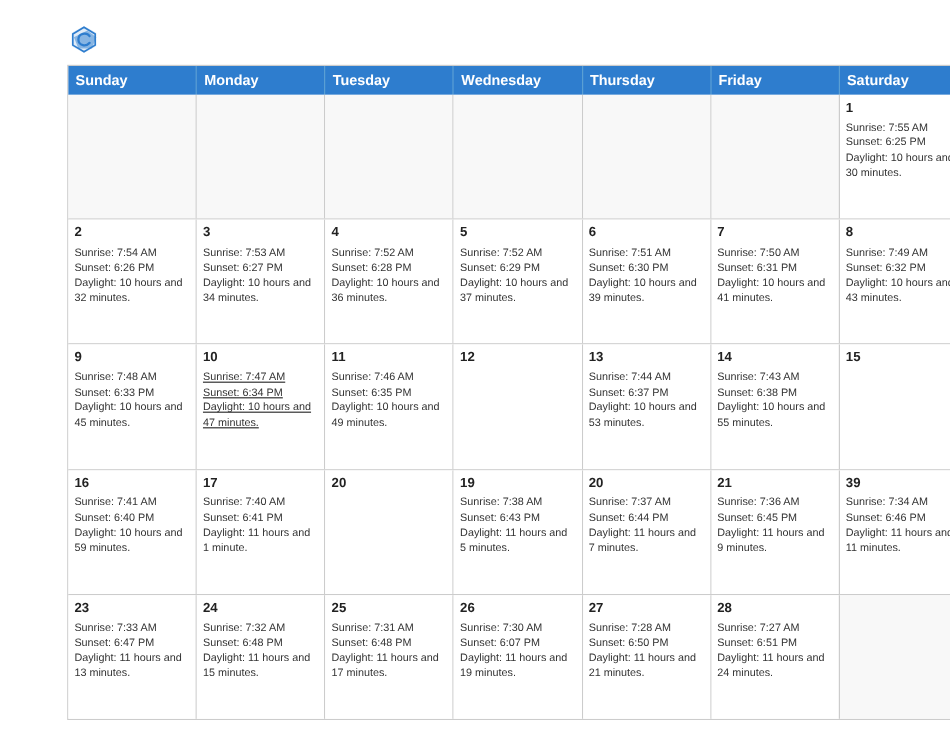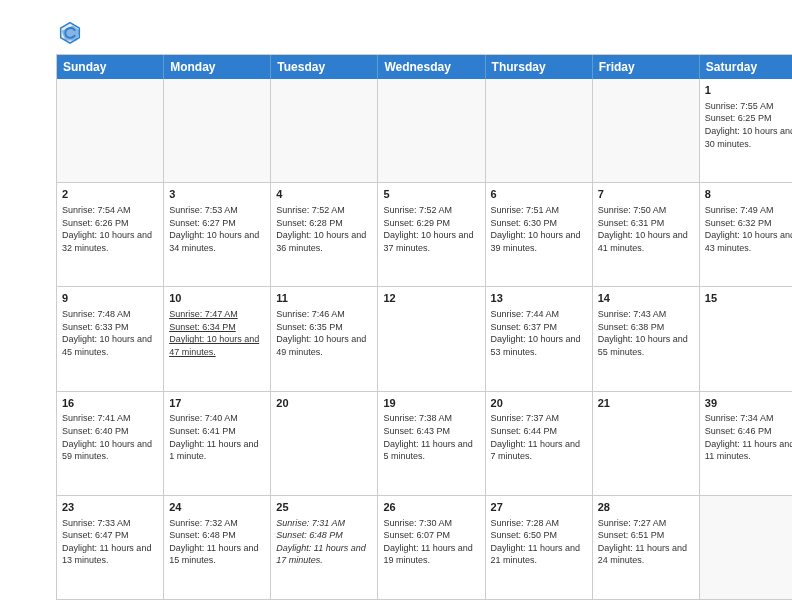--- a/index.html
+++ b/index.html
@@ -266,20 +266,23 @@
 Daylight: 11 hours and 5 minutes.</div>
           </div>
           <div class="cal-cell">
             <span class="day-num">20</span>
             <div class="cal-cell-text" style="white-space: pre-line;">Sunrise: 7:37 AM
 Sunset: 6:44 PM
 Daylight: 11 hours and 7 minutes.</div>
           </div>
           <div class="cal-cell">
             <span class="day-num">21</span>
+            <div class="cal-cell-text" style="white-space: pre-line;">Sunrise: 7:36 AM
+Sunset: 6:45 PM
+Daylight: 11 hours and 9 minutes.</div>
           </div>
           <div class="cal-cell">
             <span class="day-num">39</span>
             <div class="cal-cell-text" style="white-space: pre-line;">Sunrise: 7:34 AM
 Sunset: 6:46 PM
 Daylight: 11 hours and 11 minutes.</div>
           </div>
         </div>
         <div class="cal-row">
           <div class="cal-cell">
@@ -289,21 +292,21 @@
 Daylight: 11 hours and 13 minutes.</div>
           </div>
           <div class="cal-cell">
             <span class="day-num">24</span>
             <div class="cal-cell-text" style="white-space: pre-line;">Sunrise: 7:32 AM
 Sunset: 6:48 PM
 Daylight: 11 hours and 15 minutes.</div>
           </div>
           <div class="cal-cell">
             <span class="day-num">25</span>
-            <div class="cal-cell-text" style="white-space: pre-line; font-style: italic;">Sunrise: 7:31 AM
+            <div class="cal-cell-text" style="white-space: pre-line;">Sunrise: 7:31 AM
 Sunset: 6:48 PM
 Daylight: 11 hours and 17 minutes.</div>
           </div>
           <div class="cal-cell">
             <span class="day-num">26</span>
             <div class="cal-cell-text" style="white-space: pre-line;">Sunrise: 7:30 AM
 Sunset: 6:07 PM
 Daylight: 11 hours and 19 minutes.</div>
           </div>
           <div class="cal-cell">

